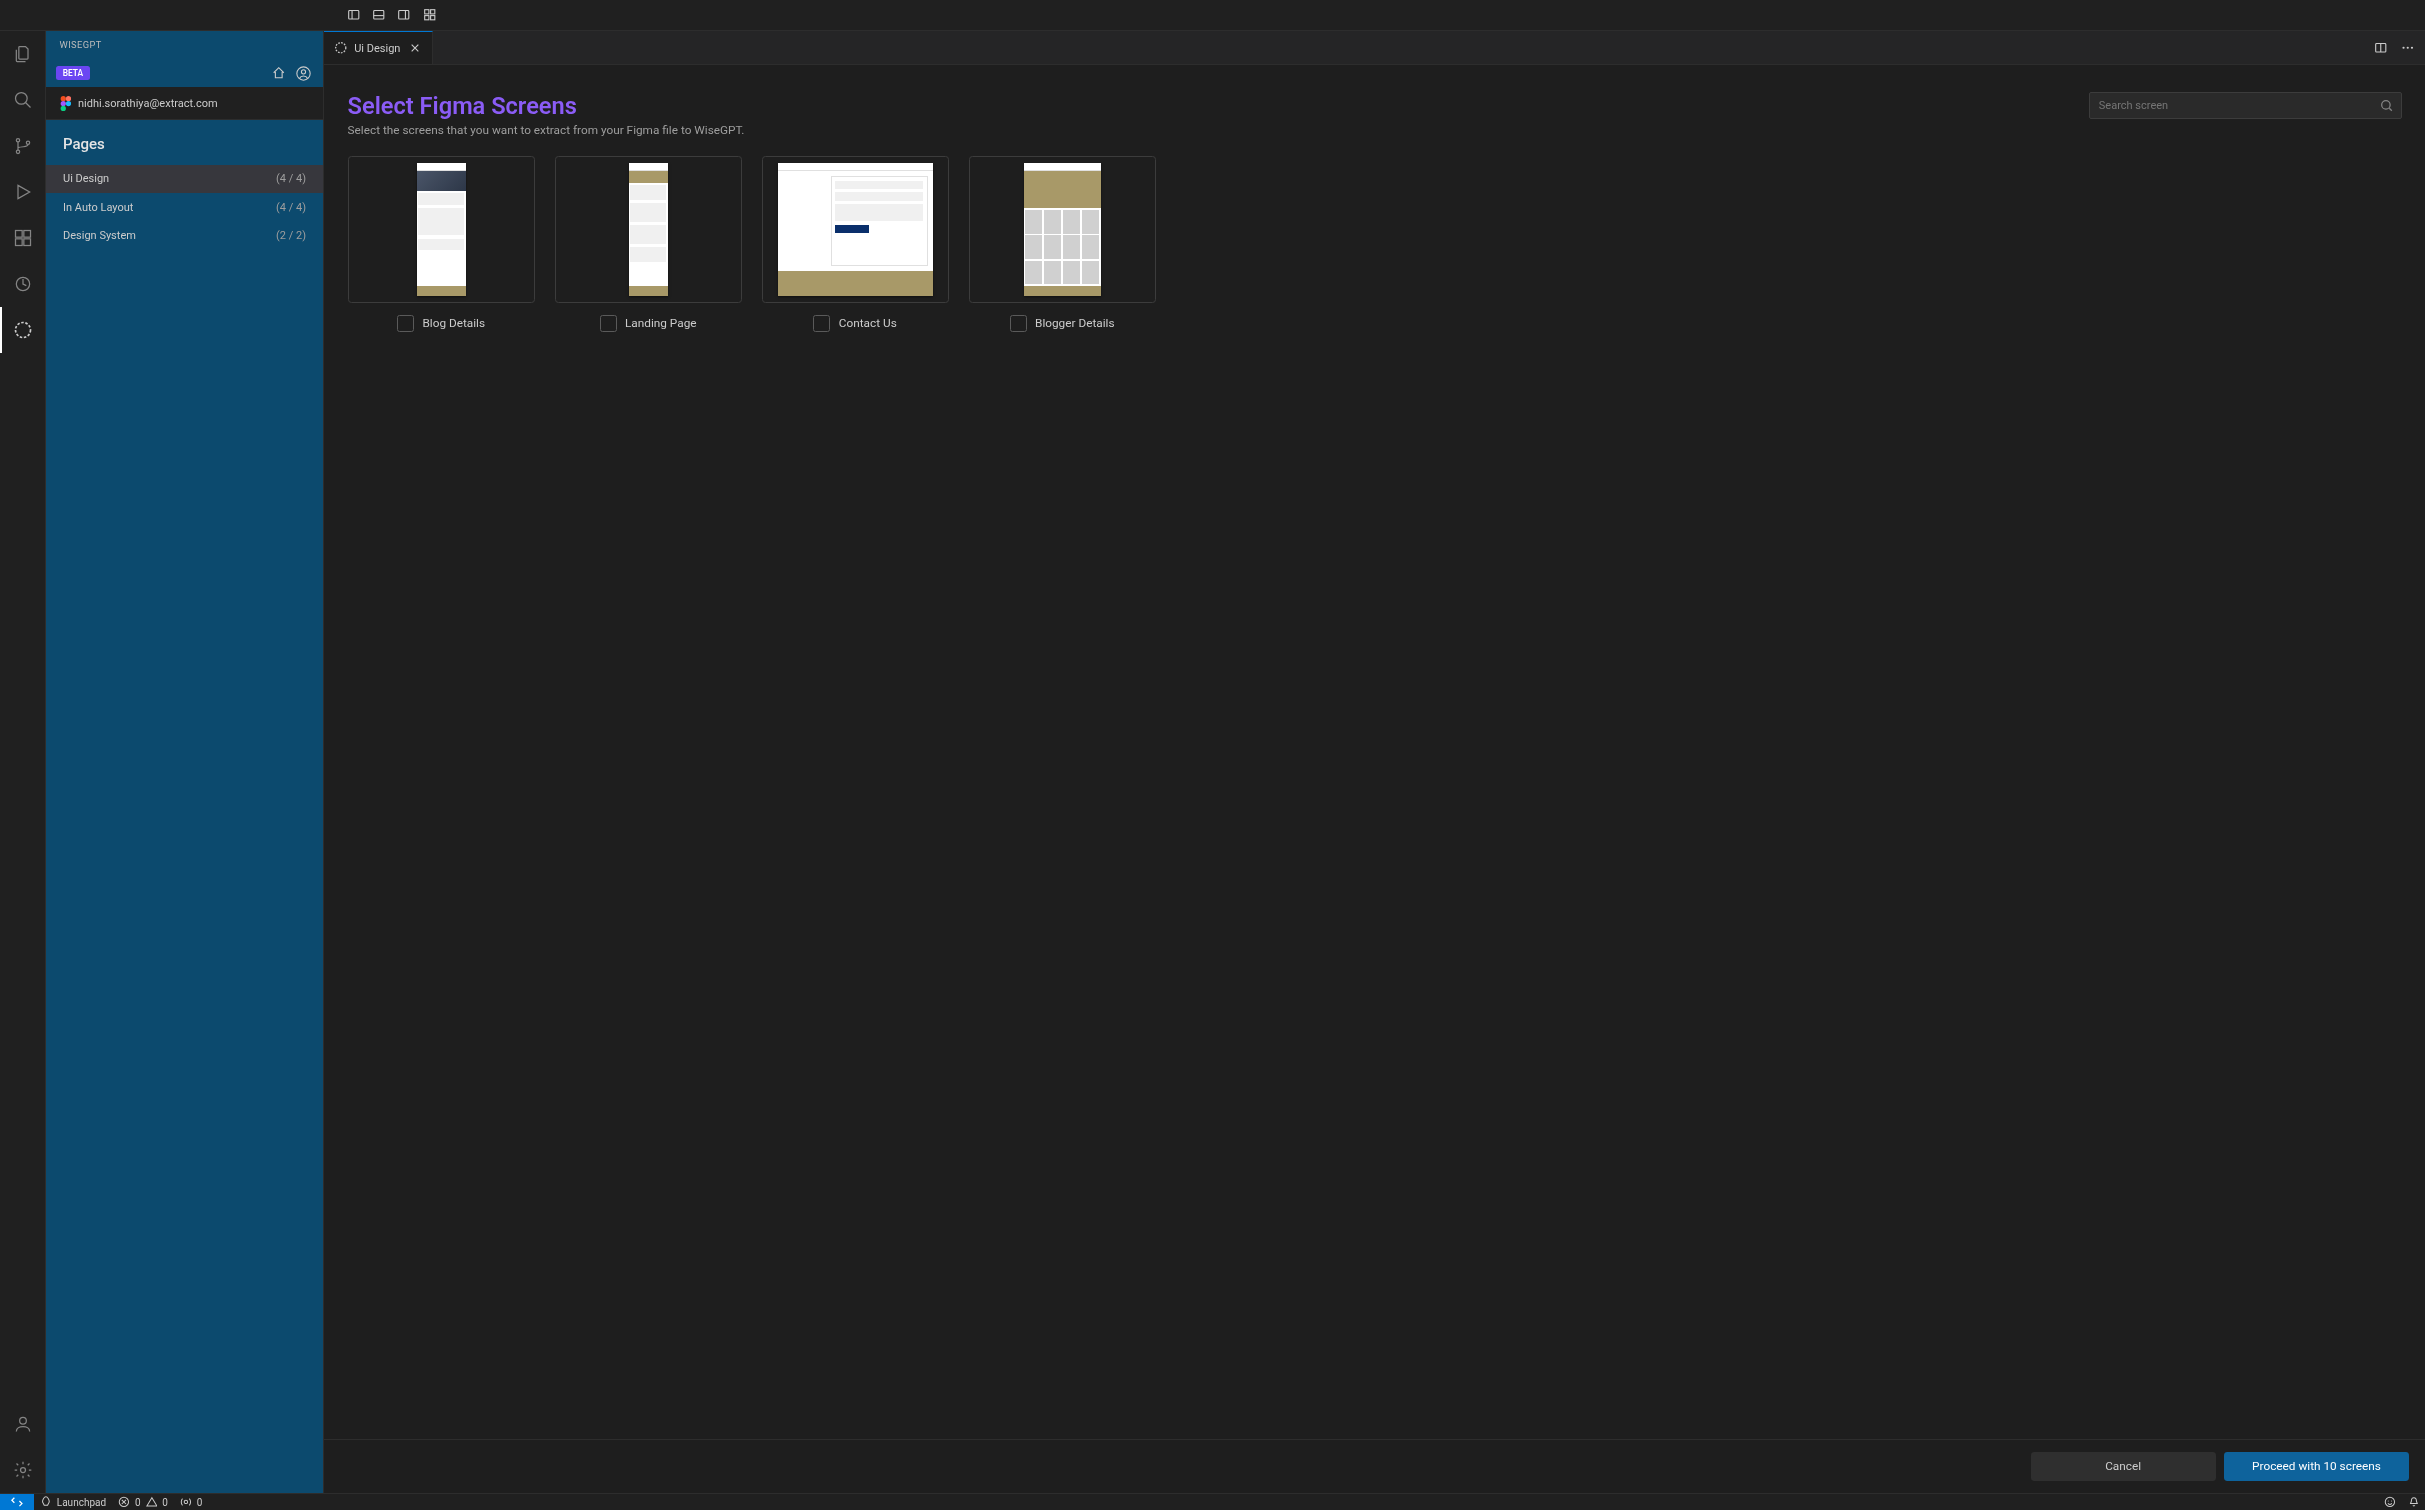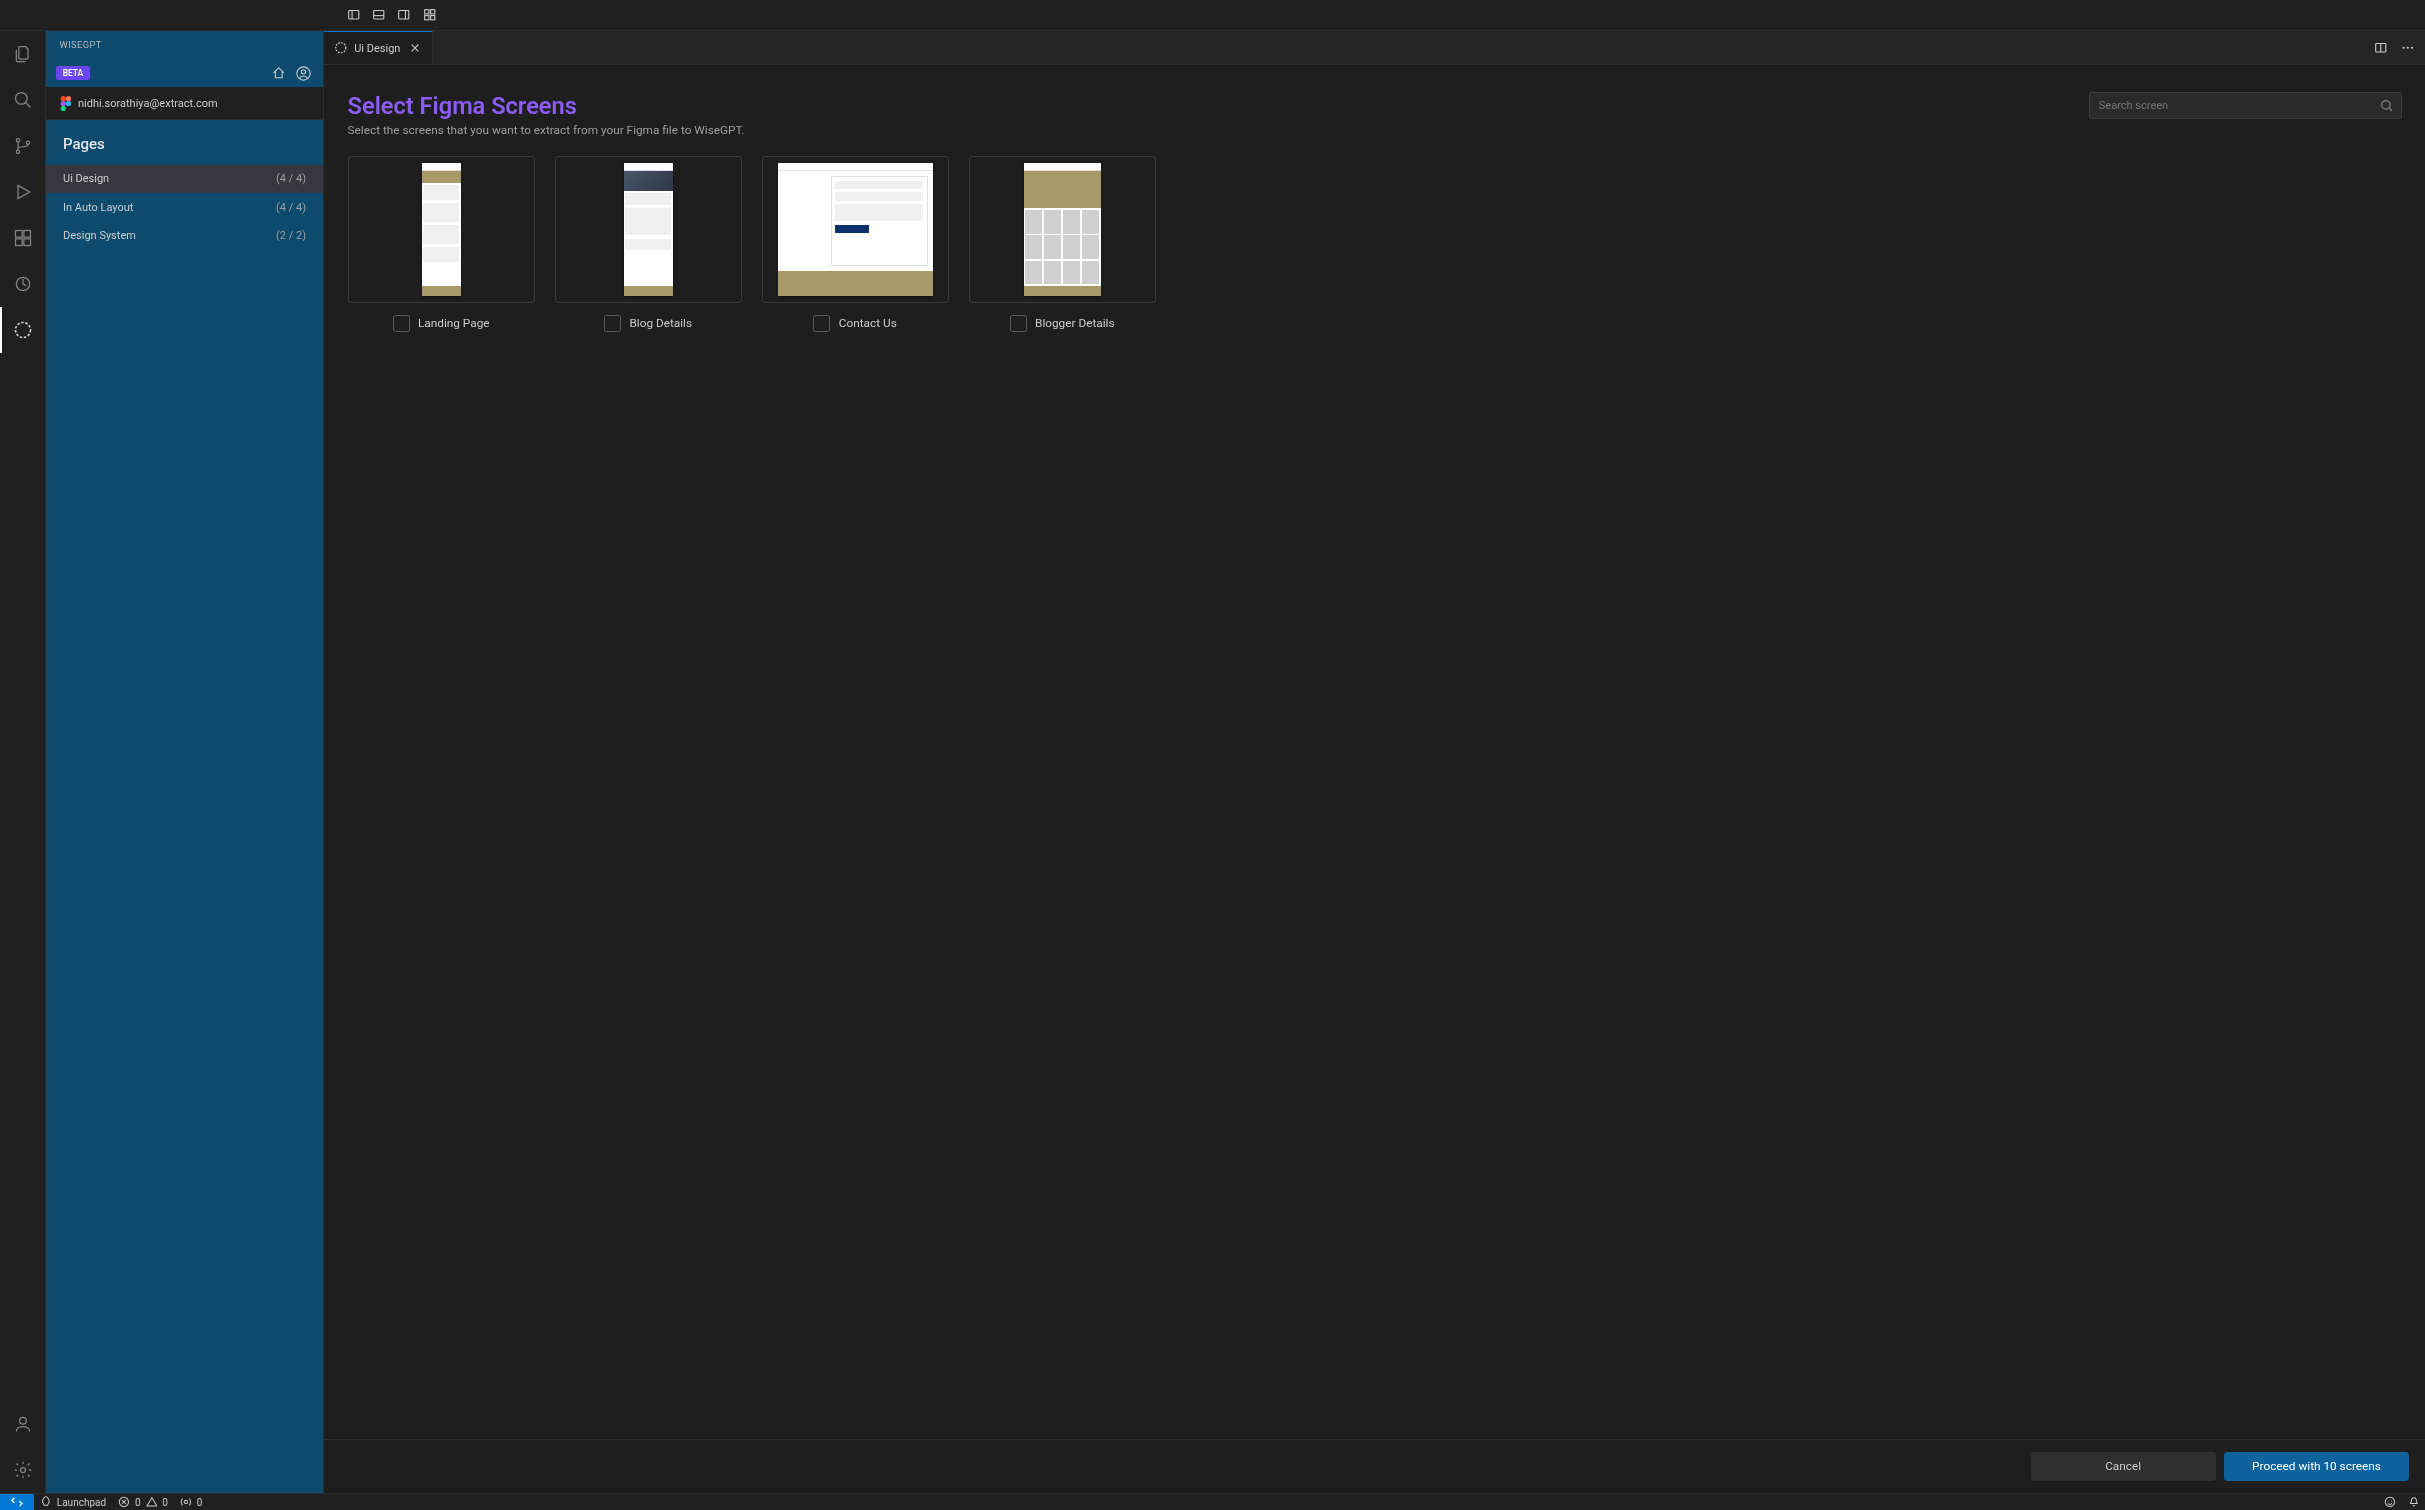--- a/index.html
+++ b/index.html
@@ -629,56 +629,56 @@
             <input type="text" placeholder="Search screen" style="">
             <svg width="13.5" height="13.5" viewBox="0 0 16 16" class="icon-muted">
                 <circle cx="7" cy="7" r="5" stroke-width="1.5"></circle>
                 <path d="M11 11 L14 14" stroke-width="1.5"></path>
               </svg>
           </div>
         </div>
 
 
         <div class="cards">
+          <div class="card">
+            <div class="thumb">
+              <div class="thumb-inner" style="width:49px;height:133px">
+                <div class="mock-header"></div>
+                <div class="mock-hero"></div>
+                <div class="mock-body">
+                  <div class="mock-content-block" style="height:11.8px"></div>
+                  <div class="mock-content-block" style="height:27px"></div>
+                  <div class="mock-content-block" style="height:11.8px"></div>
+                </div>
+                <div class="mock-footer"></div>
+              </div>
+            </div>
+            <div class="card-label-row">
+              <div class="checkbox"></div>
+              <span class="card-label">Blog Details</span>
+            </div>
+          </div>
+
           <div class="card">
             <div class="thumb">
               <div class="thumb-inner thumb-narrow">
                 <div class="mock-header"></div>
                 <div class="mock-accent" style="height:11.8px"></div>
                 <div class="mock-body">
                   <div class="mock-content-block" style="height:15px"></div>
                   <div class="mock-content-block" style="height:18.5px"></div>
                   <div class="mock-content-block" style="height:18.5px"></div>
                   <div class="mock-content-block" style="height:15px"></div>
                 </div>
                 <div class="mock-footer"></div>
               </div>
             </div>
             <div class="card-label-row">
               <div class="checkbox"></div>
               <span class="card-label">Landing Page</span>
-            </div>
-          </div>
-
-          <div class="card">
-            <div class="thumb">
-              <div class="thumb-inner" style="width:49px;height:133px">
-                <div class="mock-header"></div>
-                <div class="mock-hero"></div>
-                <div class="mock-body">
-                  <div class="mock-content-block" style="height:11.8px"></div>
-                  <div class="mock-content-block" style="height:27px"></div>
-                  <div class="mock-content-block" style="height:11.8px"></div>
-                </div>
-                <div class="mock-footer"></div>
-              </div>
-            </div>
-            <div class="card-label-row">
-              <div class="checkbox"></div>
-              <span class="card-label">Blog Details</span>
             </div>
           </div>
 
           <div class="card">
             <div class="thumb">
               <div class="thumb-inner thumb-wide">
                 <div class="mock-header"></div>
                 <div style="flex:1;background:#fff;display:flex;padding:5px;gap:5px">
                   <div style="width:30%"></div>
                   <div style="flex:1;border:0.8px solid #e0e0e0;display:flex;flex-direction:column;gap:3.4px;padding:3.4px">

